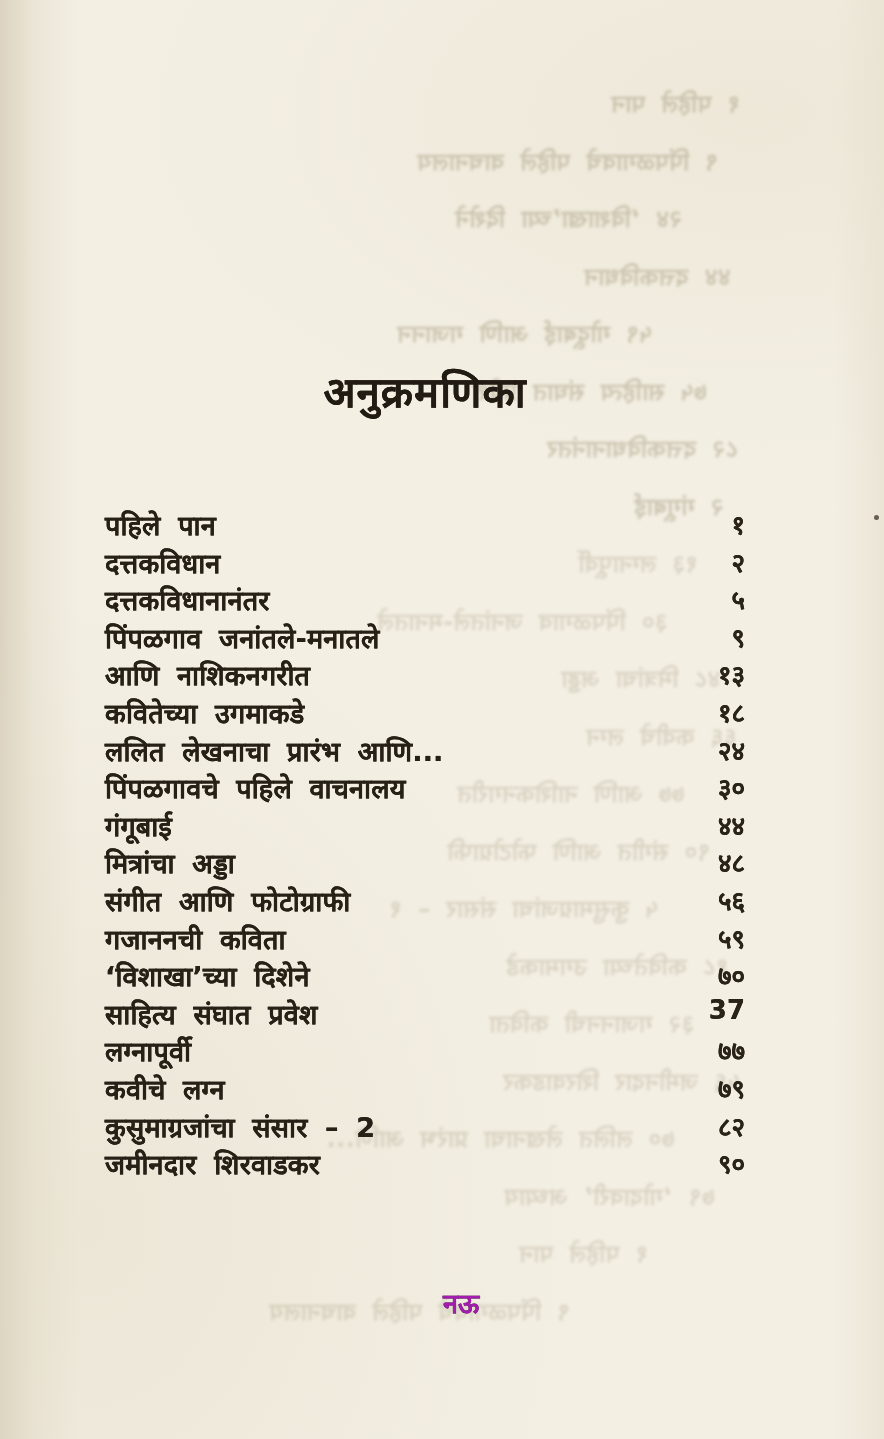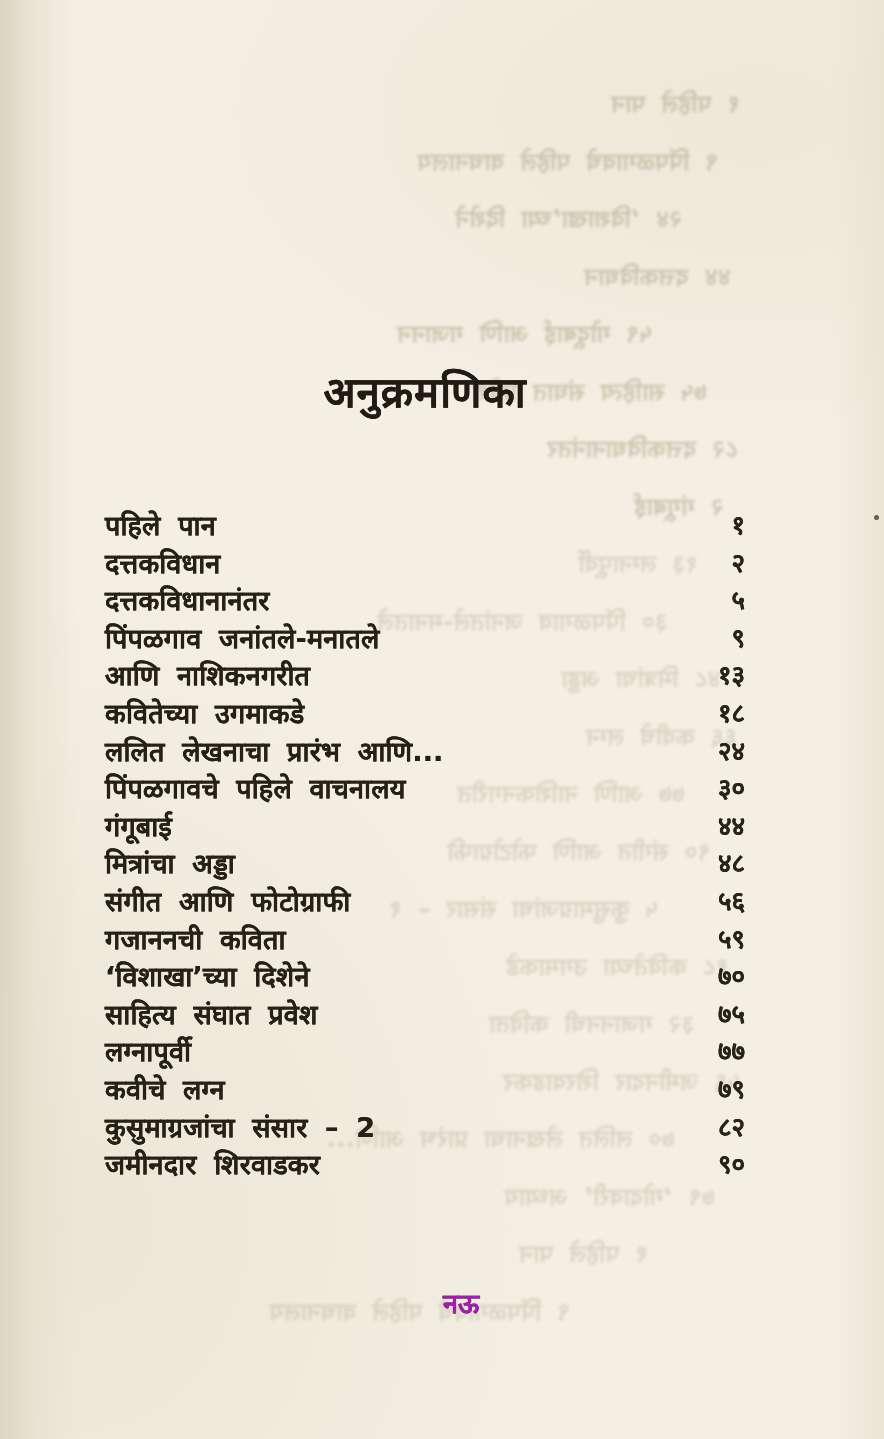--- a/index.html
+++ b/index.html
@@ -161,21 +161,21 @@
   </div>
 
 
   <div class="toc-row">
     <span class="toc-title">‘विशाखा’च्या दिशेने</span>
     <span class="toc-page">७०</span>
   </div>
 
   <div class="toc-row">
     <span class="toc-title">साहित्य संघात प्रवेश</span>
-    <span class="toc-page">७५</span>
+    <span class="toc-page">37</span>
   </div>
 
   <div class="toc-row">
     <span class="toc-title">लग्नापूर्वी</span>
     <span class="toc-page">७७</span>
   </div>
 
   <div class="toc-row">
     <span class="toc-title">कवीचे लग्न</span>
     <span class="toc-page">७९</span>

